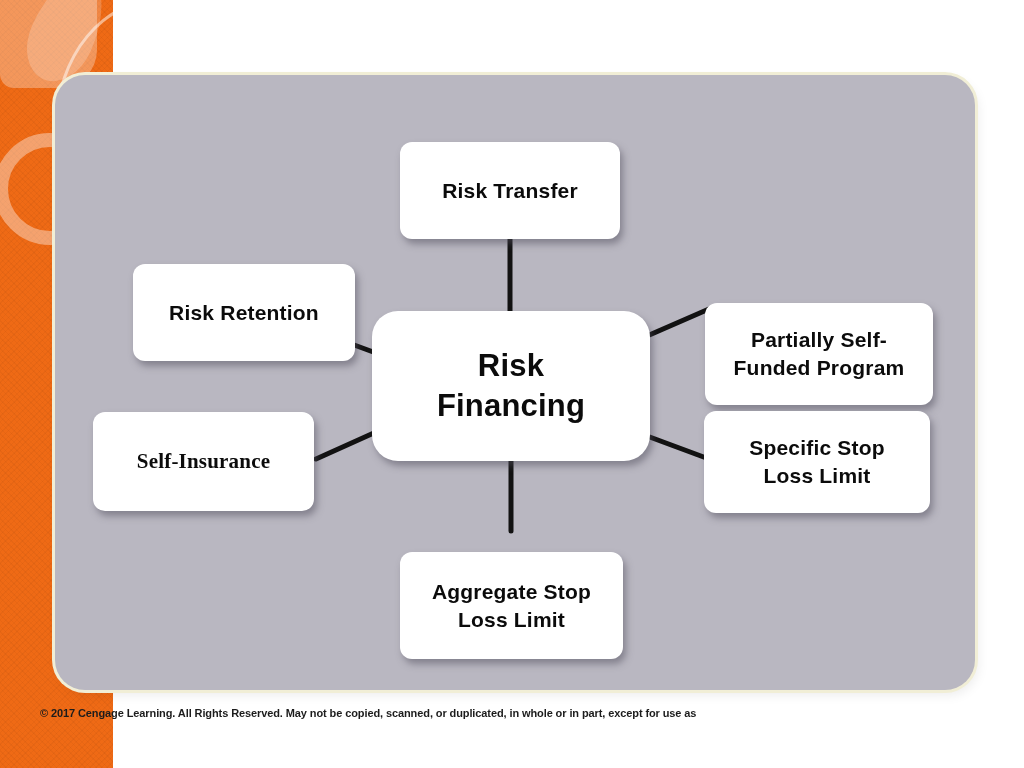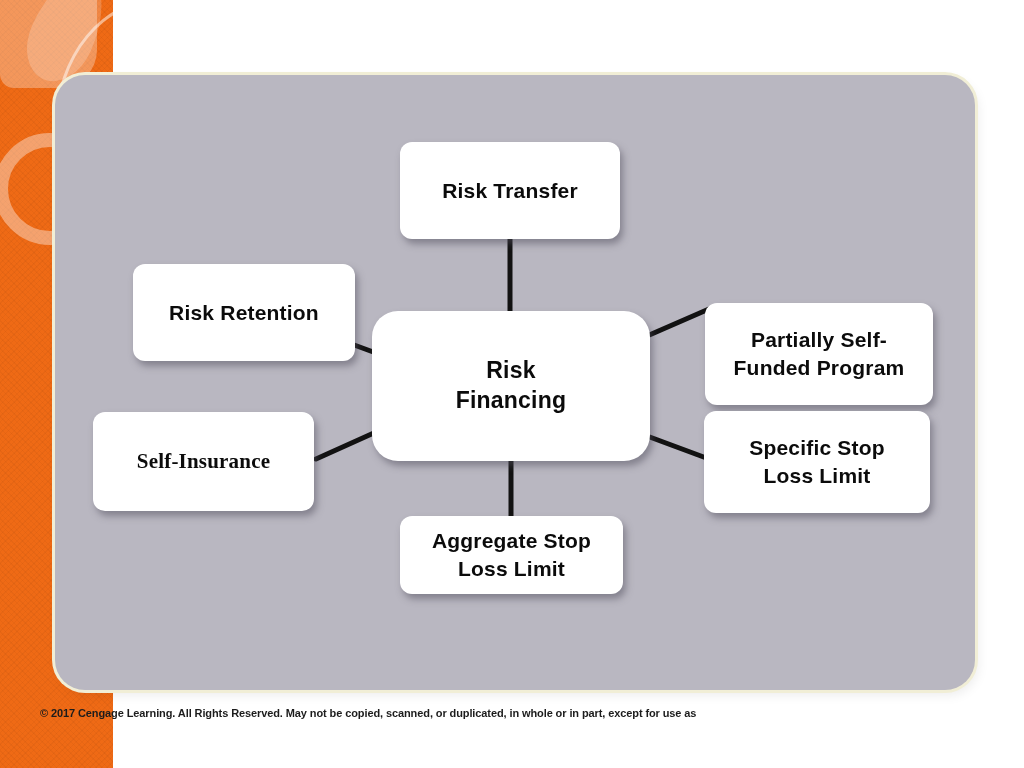--- a/index.html
+++ b/index.html
@@ -81,27 +81,27 @@
   }
   .node span {
     font-weight: 700;
     font-size: 21px;
     line-height: 1.32;
     color: #0b0b0b;
     white-space: pre-line;
     letter-spacing: 0.2px;
   }
   .node-center { left: 372px; top: 311px; width: 278px; height: 150px; border-radius: 26px; }
-  .node-center span { font-size: 23px; line-height: 1.3; }
+  .node-center span { font-size: 31px; line-height: 1.3; }
   .node-top         { left: 400px; top: 142px; width: 220px; height: 97px; }
   .node-left-upper  { left: 96px;  top: 264px; width: 222px; height: 97px; margin-left: 37px; }
   .node-left-lower  { left: 93px;  top: 412px; width: 221px; height: 99px; font-family: Liberation Serif, serif; }
   .node-right-upper { left: 705px; top: 266px; width: 228px; height: 102px; margin-top: 37px; }
   .node-right-lower { left: 704px; top: 411px; width: 226px; height: 102px; }
-  .node-bottom      { left: 400px; top: 516px; width: 223px; height: 78px; }
+  .node-bottom      { left: 400px; top: 552px; width: 223px; height: 107px; }
 
   
   .footer {
     position: absolute; left: 40px; top: 704px;
     z-index: 5;
     color: #1c1c1c;
     font-weight: 700;
     font-size: 11px;
     letter-spacing: -0.1px;
     line-height: 18px;

